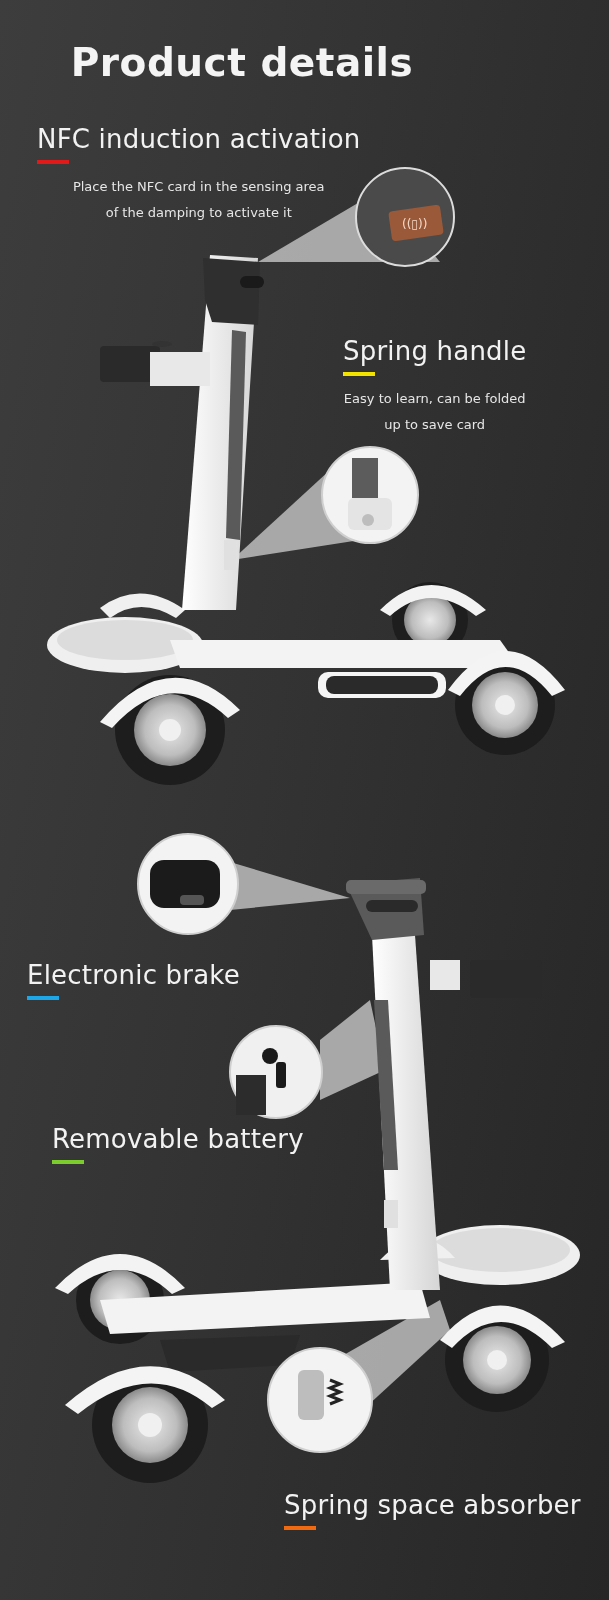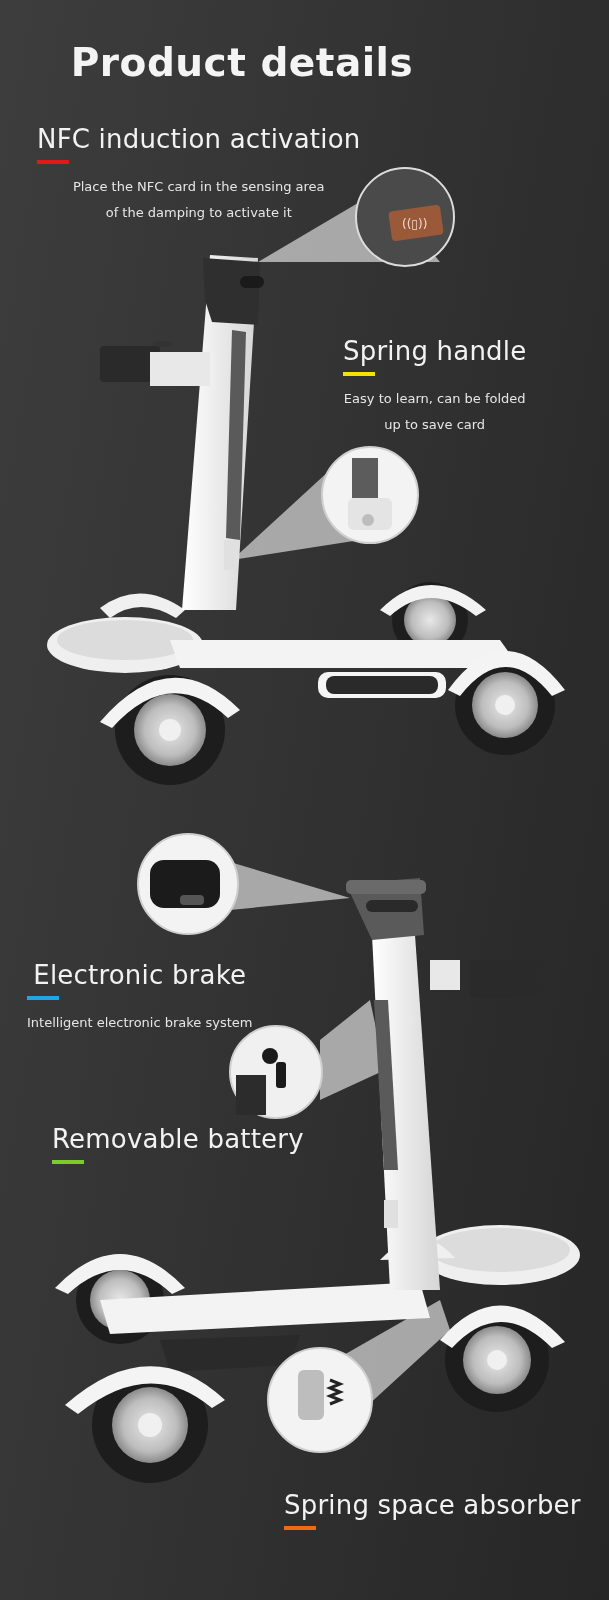--- a/index.html
+++ b/index.html
@@ -171,23 +171,20 @@
   <div class="bar" style="background:#f2e400;"></div>
   <p>
     <span>Easy to learn, can be folded</span><br>
     <span>up to save card</span>
   </p>
 </div>
 
 <div class="feature" style="left:27px; top:938px;margin-top:22px;">
   <h2>Electronic brake</h2>
   <div class="bar" style="background:#1ea7e8;"></div>
-  <p>
-    <span>Intelligent electronic brake system</span>
-  </p>
 </div>
 
 <div class="feature" style="left:52px; top:1124px;">
   <h2>Removable battery</h2>
   <div class="bar" style="background:#7ccc2e;"></div>
 </div>
 
 <div class="feature" style="left:284px; top:1490px;">
   <h2>Spring space absorber</h2>
   <div class="bar" style="background:#f06a12;"></div>

